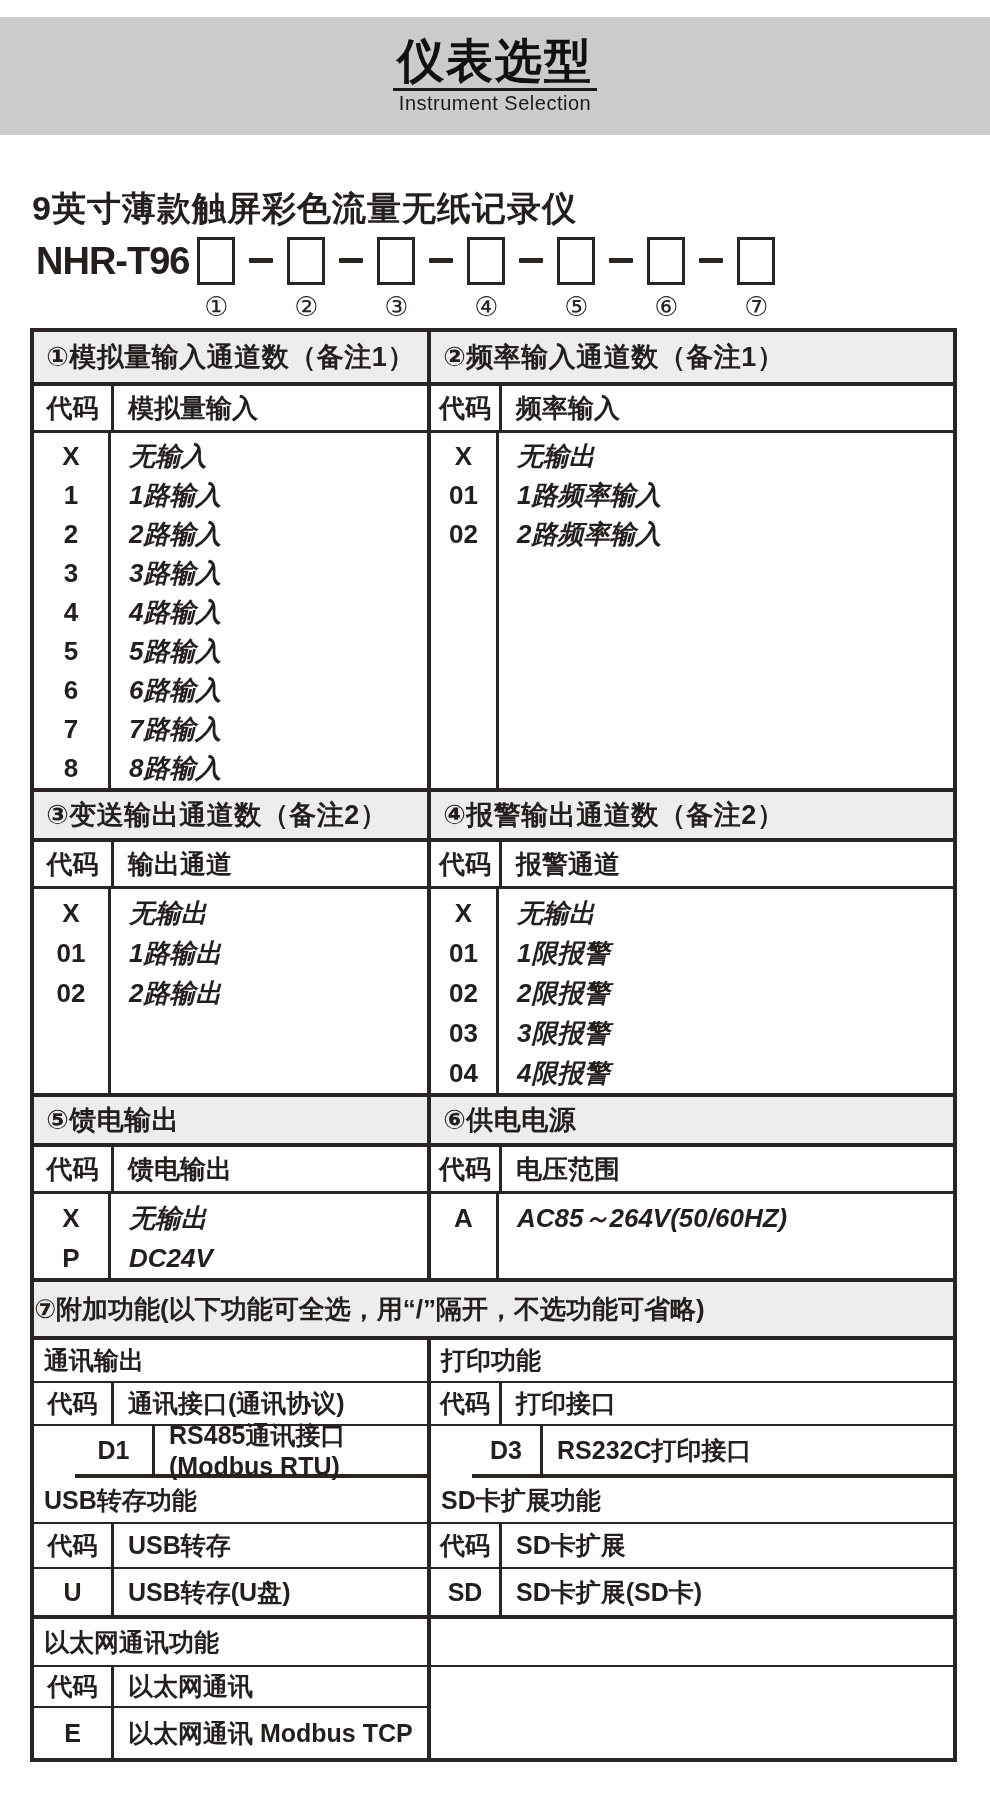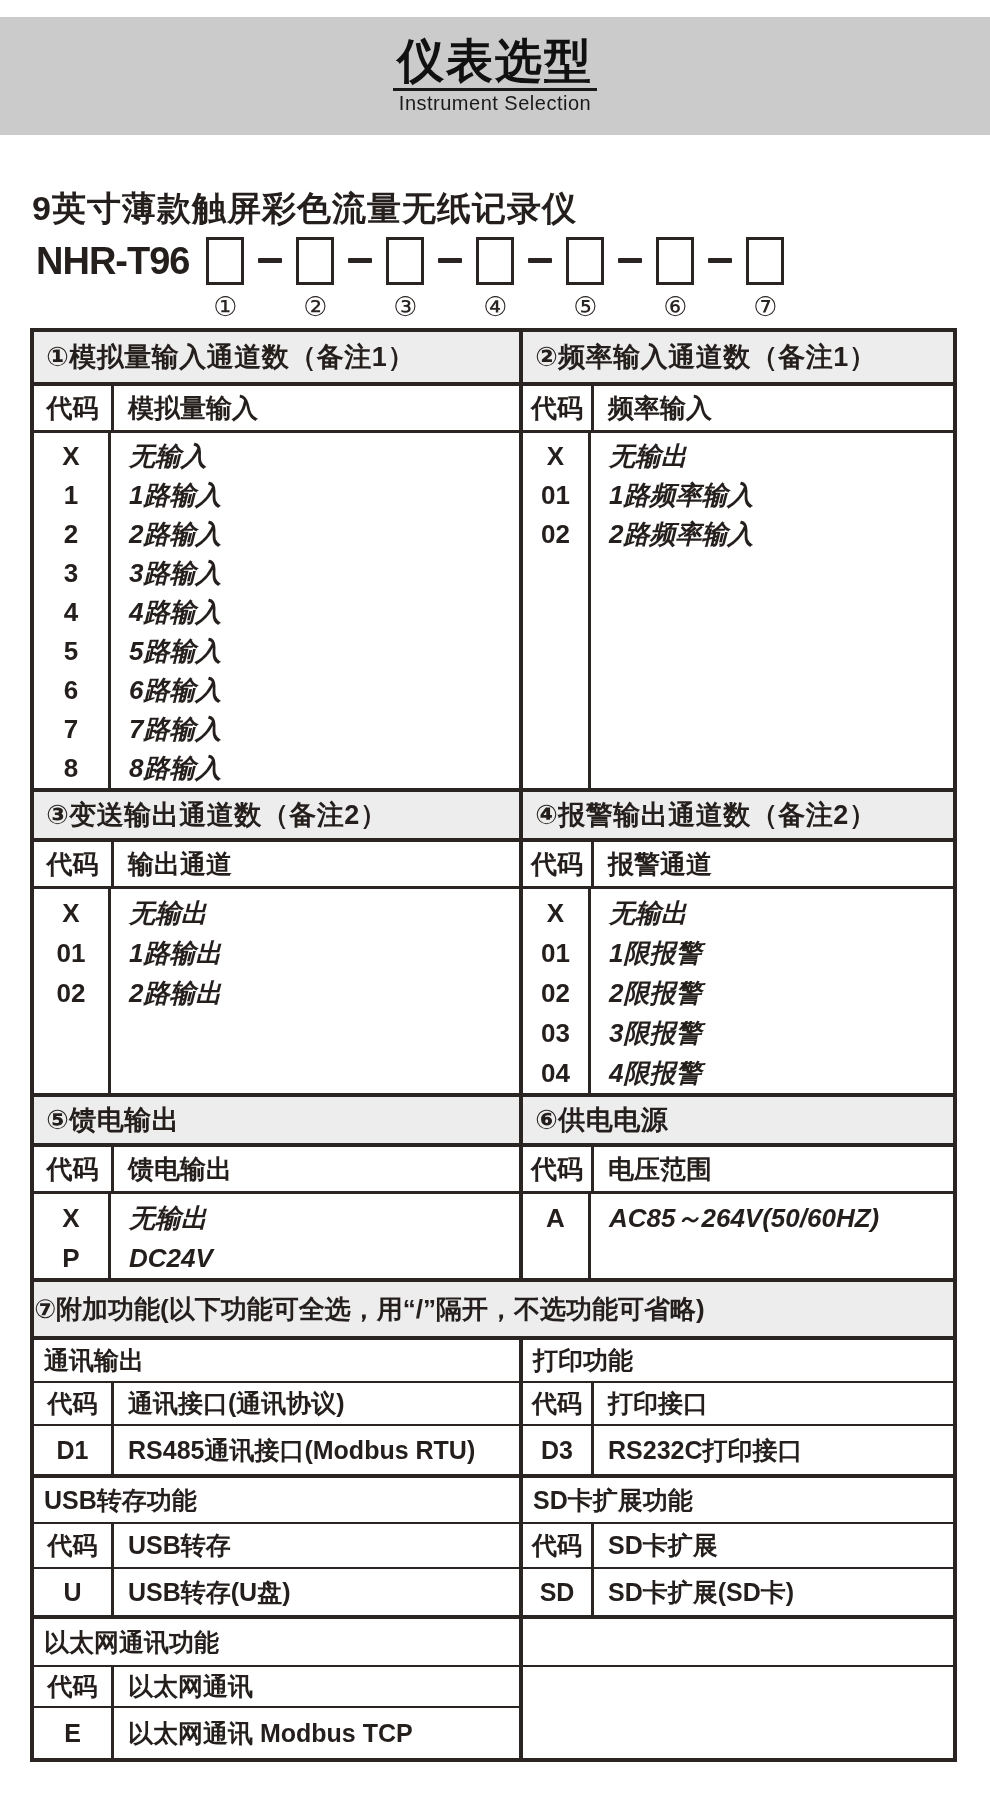--- a/index.html
+++ b/index.html
@@ -16,31 +16,31 @@
   }
   
   .banner{position:absolute;left:0;top:17px;width:990px;height:118px;background:var(--banner);text-align:center;}
   .banner-title{display:inline-block;margin-top:18px;font-size:47px;font-weight:600;letter-spacing:2px;color:#111;
     border-bottom:3px solid #1a1a1a;padding:0 4px 1px 4px;line-height:1.1;}
   .banner-sub{font-size:20px;font-weight:400;color:#1a1a1a;margin-top:1px;letter-spacing:0.5px;text-align:center;}
   
   .product-title{position:absolute;left:32px;top:186px;font-size:34px;font-weight:600;letter-spacing:1px;}
   
   .model-line{position:absolute;left:36px;top:237px;display:flex;align-items:flex-start;}
-  .model-prefix{font-size:38px;font-weight:600;letter-spacing:-1px;line-height:48px;margin-right:17px;}
+  .model-prefix{font-size:38px;font-weight:600;letter-spacing:-1px;line-height:48px;margin-right:8px;}
   .slot{display:flex;flex-direction:column;align-items:center;width:38px;}
   .mbox{width:32px;height:42px;border:3px solid var(--bd);background:#fff;}
   .circ{margin-top:8px;font-size:27px;line-height:28px;color:var(--bd);font-weight:400;}
   .dashw{width:52px;display:flex;justify-content:center;}
   .dash{width:24px;height:5px;background:var(--bd);margin-top:21px;border-radius:1px;}
   
   .tbl{position:absolute;left:30px;top:328px;width:927px;border:4px solid var(--bd);box-sizing:border-box;background:#fff;}
   .band{display:flex;border-top:4px solid var(--bd);}
   .band.first{border-top:none;}
-  .colL{width:489px;border-right:4px solid var(--bd);display:flex;flex-direction:column;box-sizing:border-box;}
+  .colL{width:397px;border-right:4px solid var(--bd);display:flex;flex-direction:column;box-sizing:border-box;}
   .colR{flex:1;display:flex;flex-direction:column;box-sizing:border-box;}
   .sechdr{background:var(--hdr);border-bottom:4px solid var(--bd);font-weight:700;font-size:27px;
     display:flex;align-items:center;padding-left:12px;letter-spacing:0.5px;}
   .hA{height:50px;} .hB{height:46px;}
   .crow{display:flex;border-bottom:3px solid var(--bd);height:44px;font-weight:700;font-size:26px;}
   .cc{width:77px;border-right:3px solid var(--bd);display:flex;align-items:center;justify-content:center;flex-shrink:0;}
   .colR .cc{width:68px;}
   .cd{flex:1;display:flex;align-items:center;padding-left:14px;}
   .dataA{flex:1;display:flex;font-weight:700;font-size:26px;}
   .codes{width:77px;border-right:3px solid var(--bd);text-align:center;padding-top:4px;flex-shrink:0;box-sizing:border-box;}
@@ -49,21 +49,21 @@
   .lnA{height:39px;line-height:39px;}
   .lnB{height:40px;line-height:40px;}
   
   .bandD{border-top:4px solid var(--bd);border-bottom:4px solid var(--bd);height:54px;background:var(--hdr);
     display:flex;align-items:center;padding-left:0;font-weight:700;font-size:26px;box-sizing:content-box;}
   
   .subhdr{display:flex;align-items:center;padding-left:10px;font-weight:700;font-size:25px;border-bottom:2px solid var(--bd);}
   .srow{display:flex;font-weight:700;font-size:25px;border-bottom:2px solid var(--bd);}
   .bt4{border-bottom-width:4px !important;border-bottom-style:solid;}
   .nb{border-bottom:none !important;}
-  .r41{height:41px;} .r44{height:44px;} .r43{height:43px;} .r46{height:46px;} .r48{height:48px;} .r39{height:39px;} .r50{height:50px;} .r91{height:91px;}
+  .r41{height:41px;} .r44{height:44px;} .r43{height:43px;} .r46{height:46px;} .r48{height:48px;margin-left:41px;} .r39{height:39px;} .r50{height:50px;} .r91{height:91px;}
   .emptycell{background:#fff;}
 </style>
 </head>
 <body>
 
 <div class="page">
 
   <div class="banner">
     <div class="banner-title">仪表选型</div>
     <div class="banner-sub">Instrument Selection</div>

